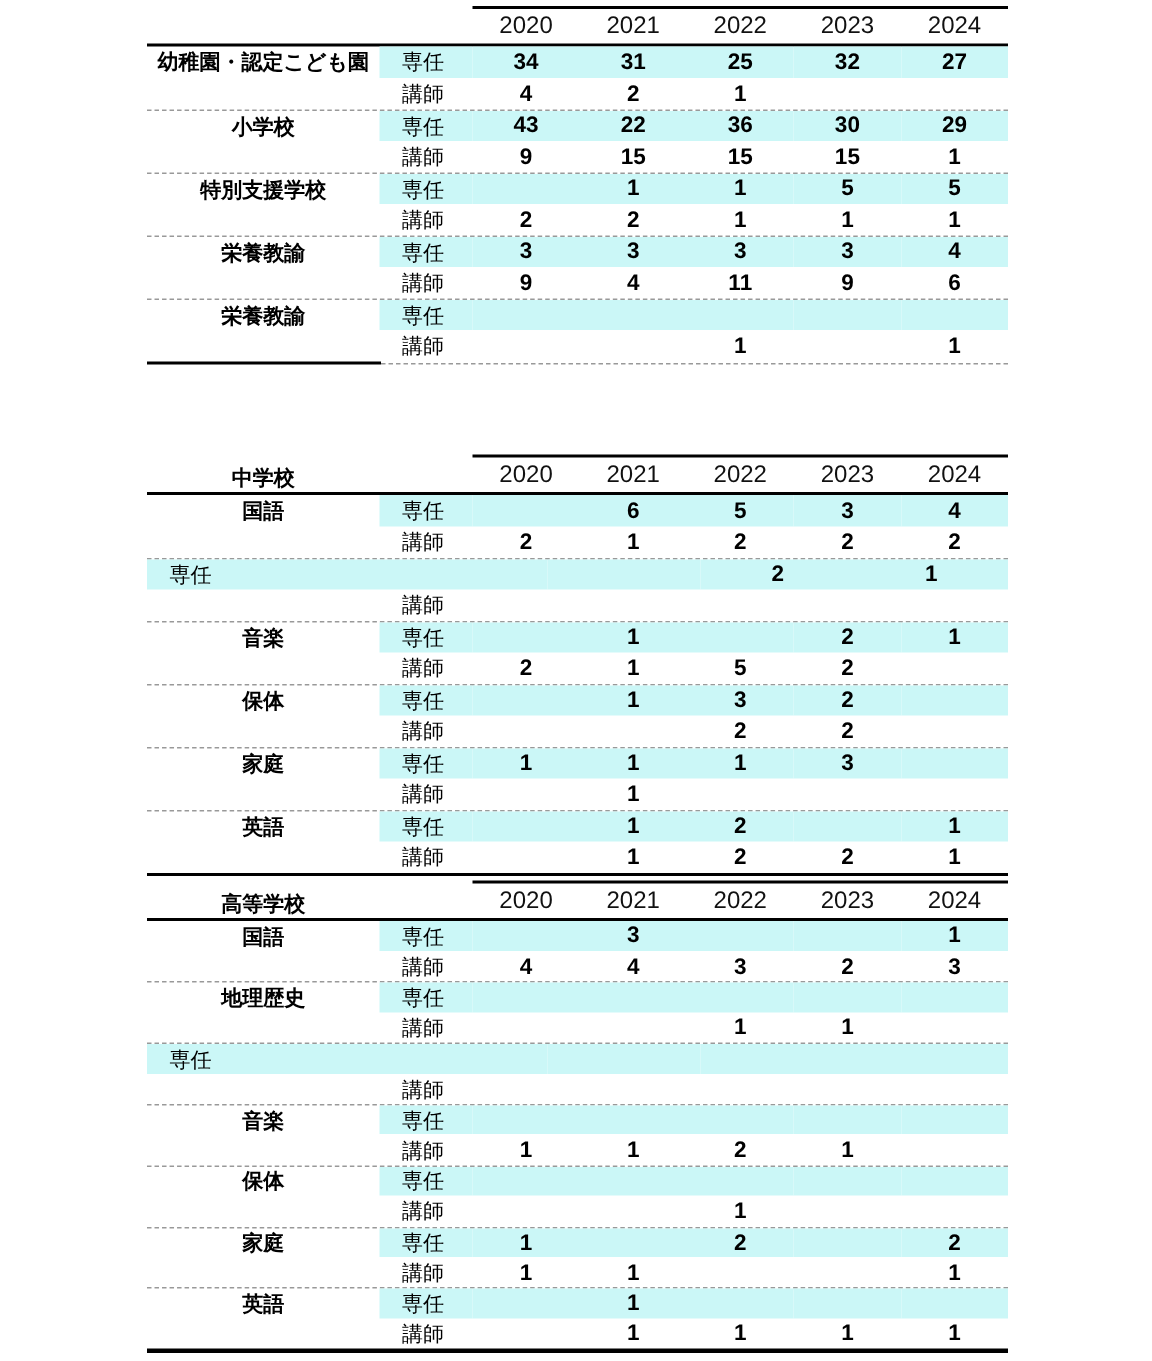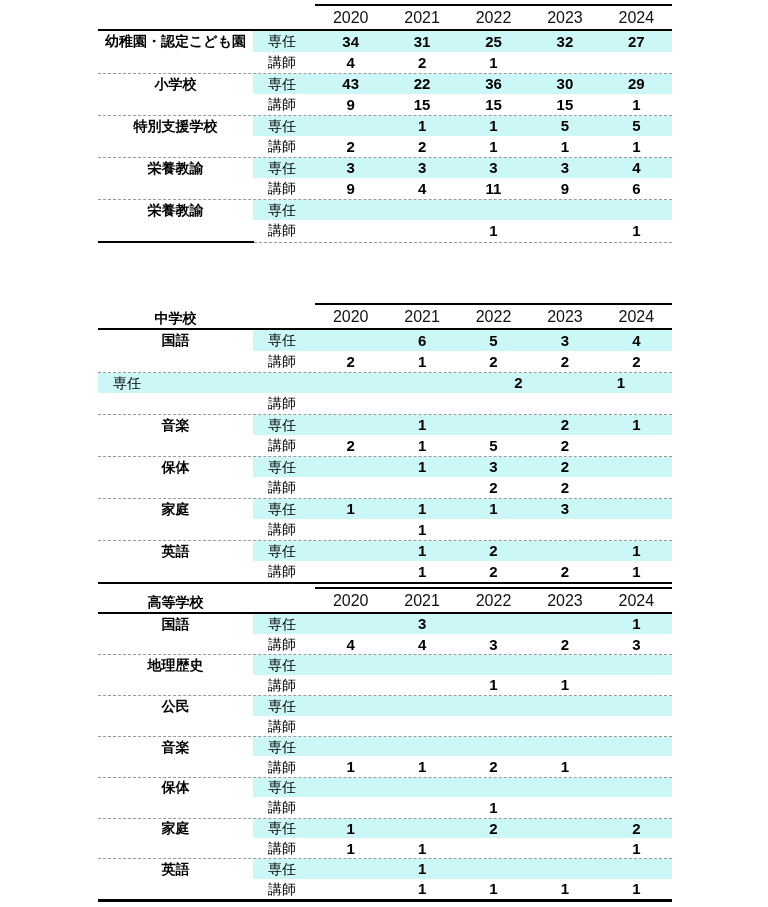--- a/index.html
+++ b/index.html
@@ -327,21 +327,20 @@
       <div class="row">
         <div class="cell label"></div>
         <div class="cell type">講師</div>
         <div class="cell val"></div>
         <div class="cell val"></div>
         <div class="cell val">1</div>
         <div class="cell val">1</div>
         <div class="cell val"></div>
       </div>
       <div class="row sep">
-        <div class="cell label">公民</div>
         <div class="cell type hl">専任</div>
         <div class="cell val hl"></div>
         <div class="cell val hl"></div>
         <div class="cell val hl"></div>
         <div class="cell val hl"></div>
         <div class="cell val hl"></div>
       </div>
       <div class="row">
         <div class="cell label"></div>
         <div class="cell type">講師</div>

